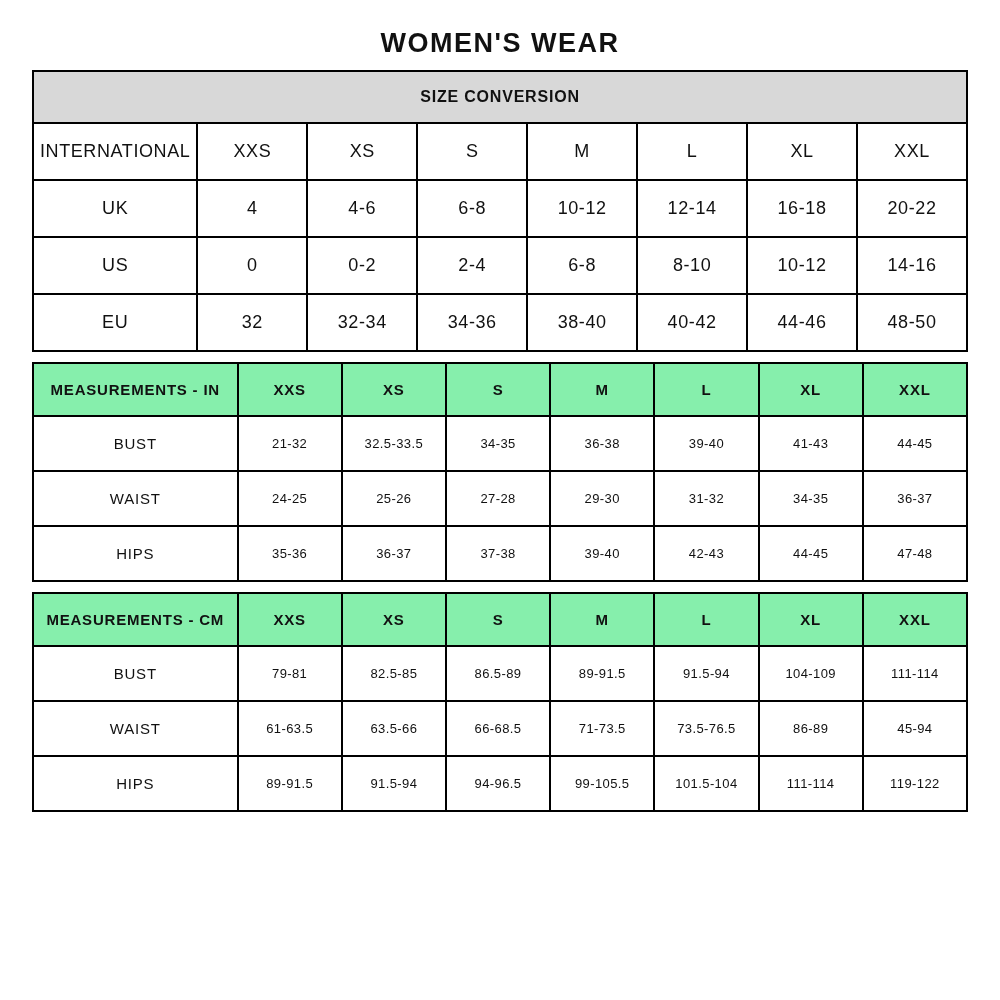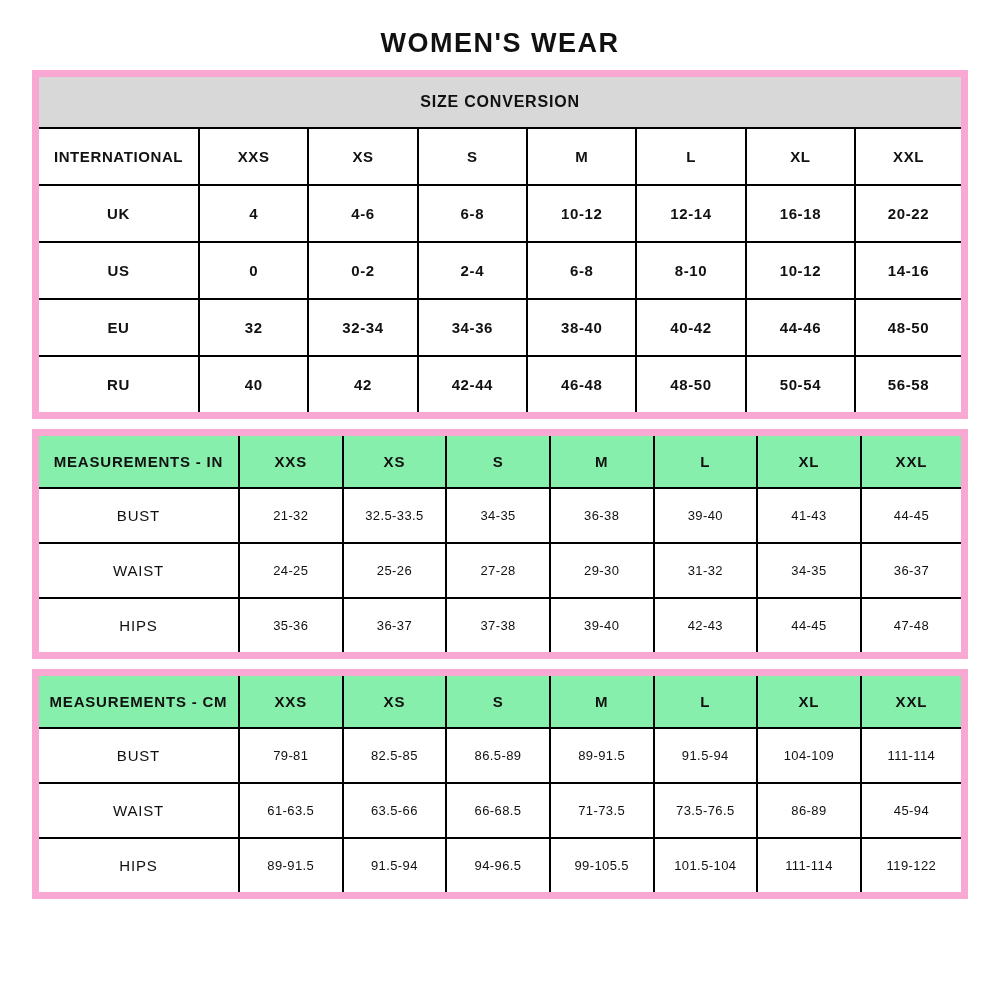--- a/index.html
+++ b/index.html
@@ -22,42 +22,42 @@
     font-size: 27px;
     font-weight: bold;
     letter-spacing: 1.5px;
     margin: 4px 0 12px 0;
     line-height: 30px;
   }
   table {
     width: 100%;
     border-collapse: collapse;
     table-layout: fixed;
-    border: 7px solid #f9a8d4;
+    border: 1px solid #f9a8d4;
   }
   td, th {
     border: 2px solid #000000;
     text-align: center;
     vertical-align: middle;
     padding: 0 2px;
     overflow: hidden;
     white-space: nowrap;
   }
   
   .t1 .caption {
     background: #d8d8d8;
     height: 50px;
     font-size: 16px;
     font-weight: bold;
     letter-spacing: 0.8px;
   }
   .t1 td {
     height: 55px;
-    font-size: 15px;
-    font-weight: bold;
+    font-size: 18px;
+    font-weight: normal;
     letter-spacing: 0.6px;
   }
   .t1 .c-label1 { width: 17.6%; }
   
   .tm { margin-top: 10px; }
   .tm th {
     background: #86efac;
     height: 51px;
     font-size: 15px;
     font-weight: bold;
@@ -125,30 +125,20 @@
       <tr>
         <td>EU</td>
         <td>32</td>
         <td>32-34</td>
         <td>34-36</td>
         <td>38-40</td>
         <td>40-42</td>
         <td>44-46</td>
         <td>48-50</td>
       </tr>
-      <tr>
-        <td>RU</td>
-        <td>40</td>
-        <td>42</td>
-        <td>42-44</td>
-        <td>46-48</td>
-        <td>48-50</td>
-        <td>50-54</td>
-        <td>56-58</td>
-      </tr>
     </tbody>
   </table>
 
   <table class="tm">
     <colgroup>
         <col class="c-label2">
         <col span="7">
       </colgroup>
     <thead>
       <tr>

